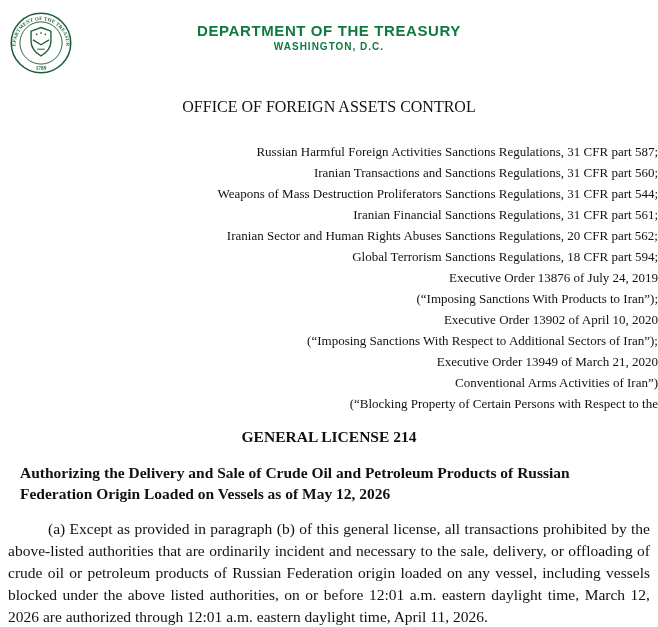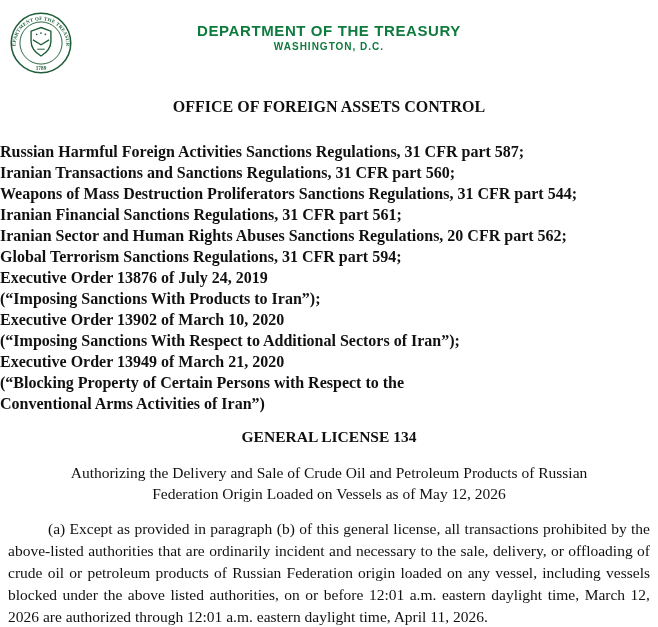--- a/index.html
+++ b/index.html
@@ -41,40 +41,39 @@
     font-weight:bold;
     font-size:10px;
     letter-spacing:1px;
     color:var(--green);
     margin-top:2px;
   }
   
   .office{
     margin-top:46px;
     text-align:center;
-    font-weight:bold;
+    font-weight:normal;
     font-size:16px;
   }
   .auths{
     margin-top:25px;
-    text-align:left;
-    font-weight:bold;
-    font-size:16px;
+    text-align:right;
+    font-weight:normal;
+    font-size:13px;
     line-height:21px;
   }
   .license{
     margin-top:14px;
     text-align:center;
     font-weight:bold;
     font-size:15.5px;
   }
   .subject{
     margin-top:16px;
-    text-align:center;
-    font-weight:normal;
+    font-weight:bold;
     font-size:15.5px;
     line-height:21px;
     padding:0 20px;
   }
   .body-par{
     margin-top:14px;
     padding:0 8px;
     font-size:15.5px;
     line-height:22px;
     text-align:justify;
@@ -109,31 +108,31 @@
   </div>
 
   <div class="office">OFFICE OF FOREIGN ASSETS CONTROL</div>
 
   <div class="auths">
     <div>Russian Harmful Foreign Activities Sanctions Regulations, 31 CFR part 587;</div>
     <div>Iranian Transactions and Sanctions Regulations, 31 CFR part 560;</div>
     <div>Weapons of Mass Destruction Proliferators Sanctions Regulations, 31 CFR part 544;</div>
     <div>Iranian Financial Sanctions Regulations, 31 CFR part 561;</div>
     <div>Iranian Sector and Human Rights Abuses Sanctions Regulations, 20 CFR part 562;</div>
-    <div>Global Terrorism Sanctions Regulations, 31 CFR part 594;</div>
+    <div>Global Terrorism Sanctions Regulations, 18 CFR part 594;</div>
     <div>Executive Order 13876 of July 24, 2019</div>
     <div>(“Imposing Sanctions With Products to Iran”);</div>
-    <div>Executive Order 13902 of March 10, 2020</div>
+    <div>Executive Order 13902 of April 10, 2020</div>
     <div>(“Imposing Sanctions With Respect to Additional Sectors of Iran”);</div>
     <div>Executive Order 13949 of March 21, 2020</div>
+    <div>Conventional Arms Activities of Iran”)</div>
     <div>(“Blocking Property of Certain Persons with Respect to the</div>
-    <div>Conventional Arms Activities of Iran”)</div>
   </div>
 
-  <div class="license">GENERAL LICENSE 134</div>
+  <div class="license">GENERAL LICENSE 214</div>
 
   <div class="subject">
     <div>Authorizing the Delivery and Sale of Crude Oil and Petroleum Products of Russian</div>
     <div>Federation Origin Loaded on Vessels as of May 12, 2026</div>
   </div>
 
   <div class="body-par">(a) Except as provided in paragraph (b) of this general license, all transactions prohibited by the above-listed authorities that are ordinarily incident and necessary to the sale, delivery, or offloading of crude oil or petroleum products of Russian Federation origin loaded on any vessel, including vessels blocked under the above listed authorities, on or before 12:01 a.m. eastern daylight time, March 12, 2026 are authorized through 12:01 a.m. eastern daylight time, April 11, 2026.</div>
 
 </div>
 

